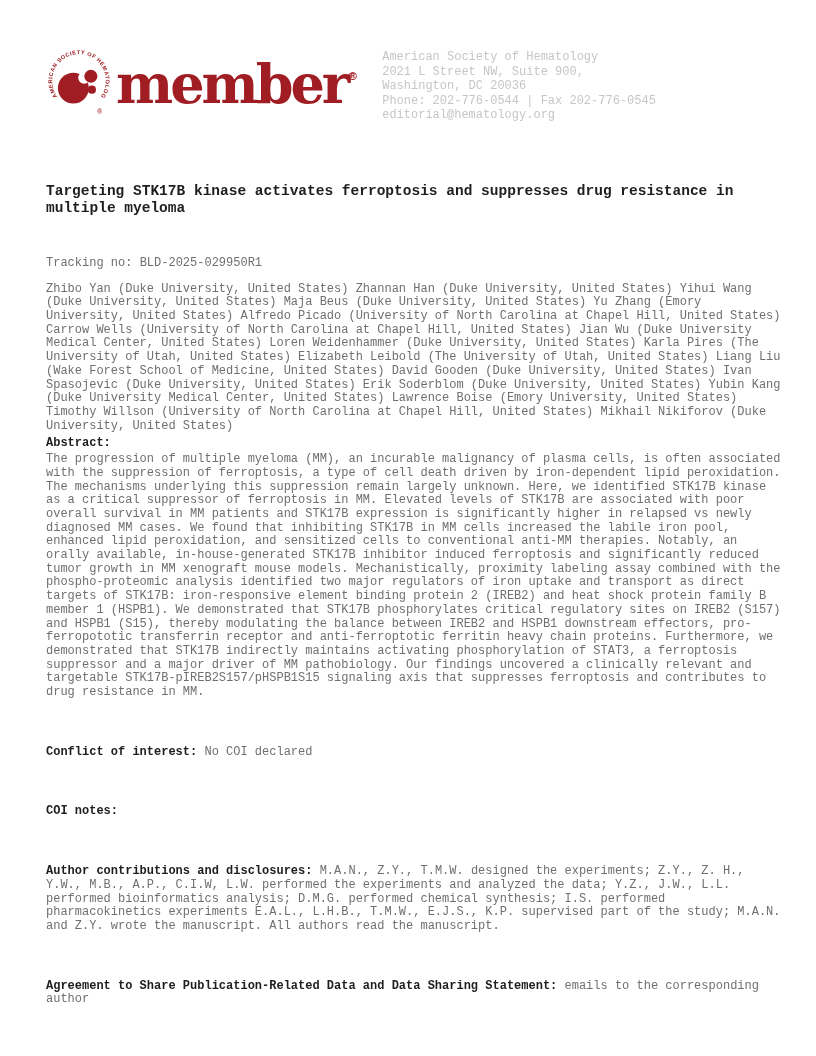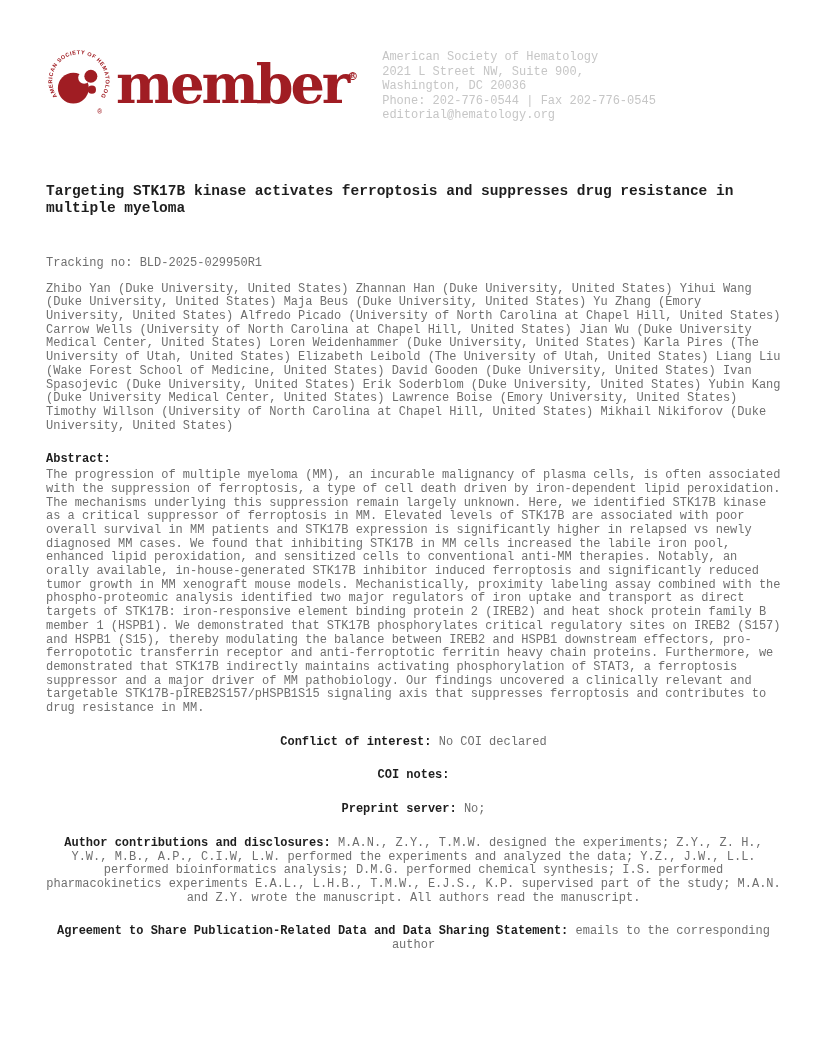--- a/index.html
+++ b/index.html
@@ -32,24 +32,24 @@
 
   
   .title {
     margin-top: 60px; color: var(--ink);
     font-size: 14.5px; font-weight: bold; line-height: 17px;
     font-family: "Liberation Mono", "DejaVu Sans Mono", monospace;
   }
   .gray { color: var(--gray); font-size: 12px; line-height: 13.7px; }
   .tracking { margin-top: 40px; }
   .authors { margin-top: 12px; }
-  .abstract { margin-top: 20px; }
+  .abstract { margin-top: 4px; }
   .label { color: var(--ink); font-weight: bold; font-size: 12px; line-height: 13.7px; }
   .abstract .gray { margin-top: 2px; }
-  .sec { margin-top: 20px; font-size: 12px; line-height: 13.7px; text-align: center; }
+  .sec { margin-top: 46px; font-size: 12px; line-height: 13.7px; }
   .sec strong { color: var(--ink); font-weight: bold; }
 </style>
 </head>
 <body>
 
 <div class="page">
 
   <div class="header">
     <div class="logo">
       <svg class="seal" width="66" height="68" viewBox="0 0 64 66" aria-hidden="true">
@@ -84,20 +84,19 @@
 
   <div class="abstract">
     <div class="label">Abstract:</div>
     <p class="gray">The progression of multiple myeloma (MM), an incurable malignancy of plasma cells, is often associated with the suppression of ferroptosis, a type of cell death driven by iron-dependent lipid peroxidation. The mechanisms underlying this suppression remain largely unknown. Here, we identified STK17B kinase as a critical suppressor of ferroptosis in MM. Elevated levels of STK17B are associated with poor overall survival in MM patients and STK17B expression is significantly higher in relapsed vs newly diagnosed MM cases. We found that inhibiting STK17B in MM cells increased the labile iron pool, enhanced lipid peroxidation, and sensitized cells to conventional anti-MM therapies. Notably, an orally available, in-house-generated STK17B inhibitor induced ferroptosis and significantly reduced tumor growth in MM xenograft mouse models. Mechanistically, proximity labeling assay combined with the phospho-proteomic analysis identified two major regulators of iron uptake and transport as direct targets of STK17B: iron-responsive element binding protein 2 (IREB2) and heat shock protein family B member 1 (HSPB1). We demonstrated that STK17B phosphorylates critical regulatory sites on IREB2 (S157) and HSPB1 (S15), thereby modulating the balance between IREB2 and HSPB1 downstream effectors, pro-ferropototic transferrin receptor and anti-ferroptotic ferritin heavy chain proteins. Furthermore, we demonstrated that STK17B indirectly maintains activating phosphorylation of STAT3, a ferroptosis suppressor and a major driver of MM pathobiology. Our findings uncovered a clinically relevant and targetable STK17B-pIREB2S157/pHSPB1S15 signaling axis that suppresses ferroptosis and contributes to drug resistance in MM.</p>
   </div>
 
   <p class="sec"><strong>Conflict of interest:</strong> <span>No COI declared</span></p>
 
   <p class="sec"><strong>COI notes:</strong> <span></span></p>
 
-  <p class="sec"><strong>Preprint server:</strong> <span>No;</span></p>
 
   <p class="sec"><strong>Author contributions and disclosures:</strong> <span>M.A.N., Z.Y., T.M.W. designed the experiments; Z.Y., Z. H., Y.W., M.B., A.P., C.I.W, L.W. performed the experiments and analyzed the data; Y.Z., J.W., L.L. performed bioinformatics analysis; D.M.G. performed chemical synthesis; I.S. performed pharmacokinetics experiments E.A.L., L.H.B., T.M.W., E.J.S., K.P. supervised part of the study; M.A.N. and Z.Y. wrote the manuscript. All authors read the manuscript.</span></p>
 
 
   <p class="sec"><strong>Agreement to Share Publication-Related Data and Data Sharing Statement:</strong> <span>emails to the corresponding author</span></p>
 
 </div>
 
 </body></html>

